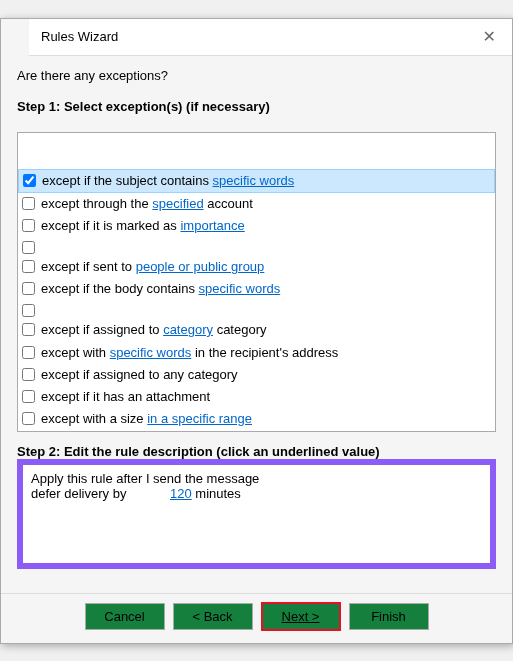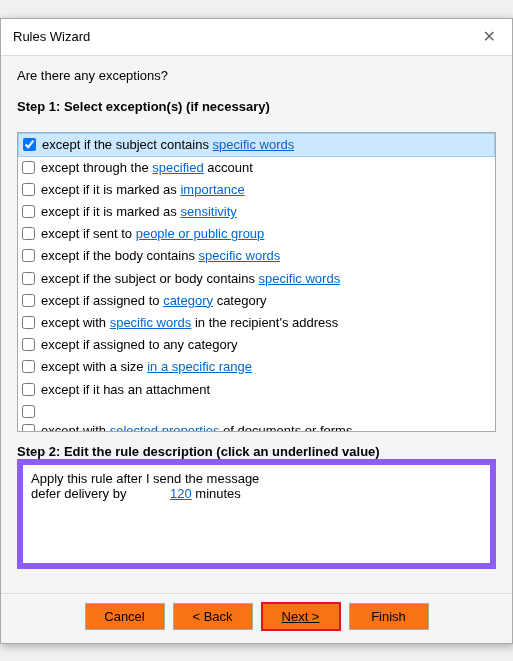--- a/index.html
+++ b/index.html
@@ -18,20 +18,21 @@
       border: 1px solid #aaa;
       box-shadow: 2px 2px 8px rgba(0,0,0,0.3);
     }
     .title-bar {
       background: #fff;
       padding: 8px 12px;
       display: flex;
       justify-content: space-between;
       align-items: center;
       border-bottom: 1px solid #ddd;
+      margin-left: 28px;
     }
     .title-bar-title {
       font-size: 13px;
       font-weight: normal;
       color: #000;
     }
     .close-btn {
       cursor: pointer;
       font-size: 16px;
       color: #666;
@@ -61,20 +62,21 @@
     }
     .list-item {
       display: flex;
       align-items: flex-start;
       padding: 2px 4px;
       cursor: pointer;
     }
     .list-item.selected {
       background: #cce8ff;
       border: 1px solid #99d1ff;
+      margin-top: 36px;
     }
     .list-item input[type="checkbox"] {
       margin-right: 6px;
       margin-top: 2px;
       flex-shrink: 0;
     }
     .list-item label {
       cursor: pointer;
       color: #000;
       line-height: 1.4;
@@ -106,21 +108,21 @@
       justify-content: center;
       align-items: center;
       gap: 8px;
       padding: 8px 16px 12px;
       border-top: 1px solid #ddd;
     }
     .btn {
       min-width: 80px;
       padding: 5px 14px;
       font-size: 13px;
-      background: #f97316;
+      background: #15803d;
       border: 1px solid #aaa;
       cursor: pointer;
       color: #000;
     }
     .btn.next-btn {
       border: 2px solid #e81123;
       text-decoration: underline;
     }
   </style>
 </head>
@@ -142,53 +144,51 @@
         <div class="list-item">
           <input type="checkbox" style="">
           <label>except through the <a href="#">specified</a> account</label>
         </div>
         <div class="list-item">
           <input type="checkbox" style="">
           <label>except if it is marked as <a href="#">importance</a></label>
         </div>
         <div class="list-item">
           <input type="checkbox" style="">
-          <label>except if it is marked as <a href="#">sensitivity</a></label>
         </div>
         <div class="list-item">
           <input type="checkbox" style="">
           <label>except if sent to <a href="#">people or public group</a></label>
         </div>
         <div class="list-item">
           <input type="checkbox" style="">
           <label>except if the body contains <a href="#">specific words</a></label>
         </div>
         <div class="list-item">
           <input type="checkbox" style="">
-          <label>except if the subject or body contains <a href="#">specific words</a></label>
         </div>
         <div class="list-item">
           <input type="checkbox" style="">
           <label>except if assigned to <a href="#">category</a> category</label>
         </div>
         <div class="list-item">
           <input type="checkbox" style="">
           <label>except with <a href="#">specific words</a> in the recipient's address</label>
         </div>
         <div class="list-item">
           <input type="checkbox" style="">
           <label>except if assigned to any category</label>
         </div>
         <div class="list-item">
           <input type="checkbox" style="">
+          <label>except if it has an attachment</label>
+        </div>
+        <div class="list-item">
+          <input type="checkbox" style="">
           <label>except with a size <a href="#">in a specific range</a></label>
-        </div>
-        <div class="list-item">
-          <input type="checkbox" style="">
-          <label>except if it has an attachment</label>
         </div>
         <div class="list-item">
           <input type="checkbox" style="">
         </div>
         <div class="list-item">
           <input type="checkbox" style="">
           <label>except with <a href="#">selected properties</a> of documents or forms</label>
         </div>
       </div>
     <div class="step2-label">Step 2: Edit the rule description (click an underlined value)</div>

